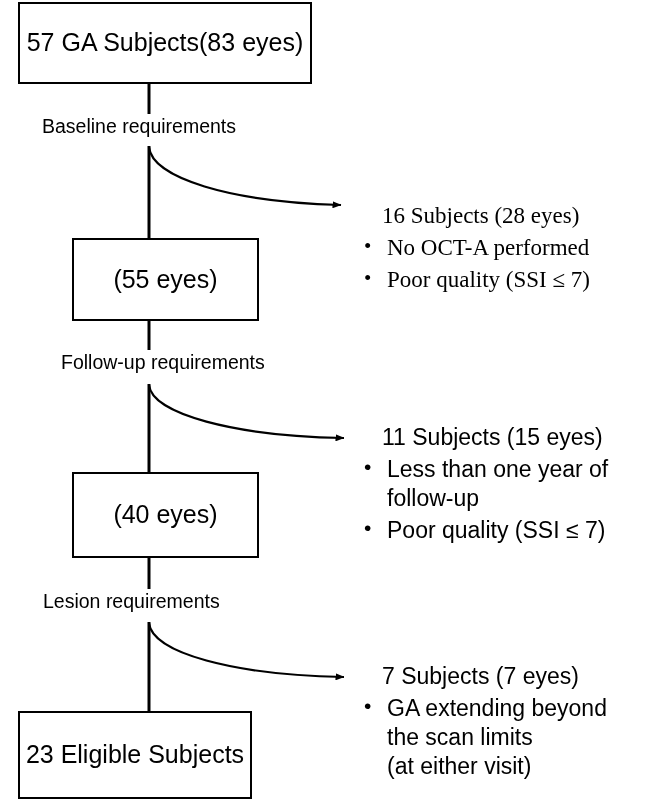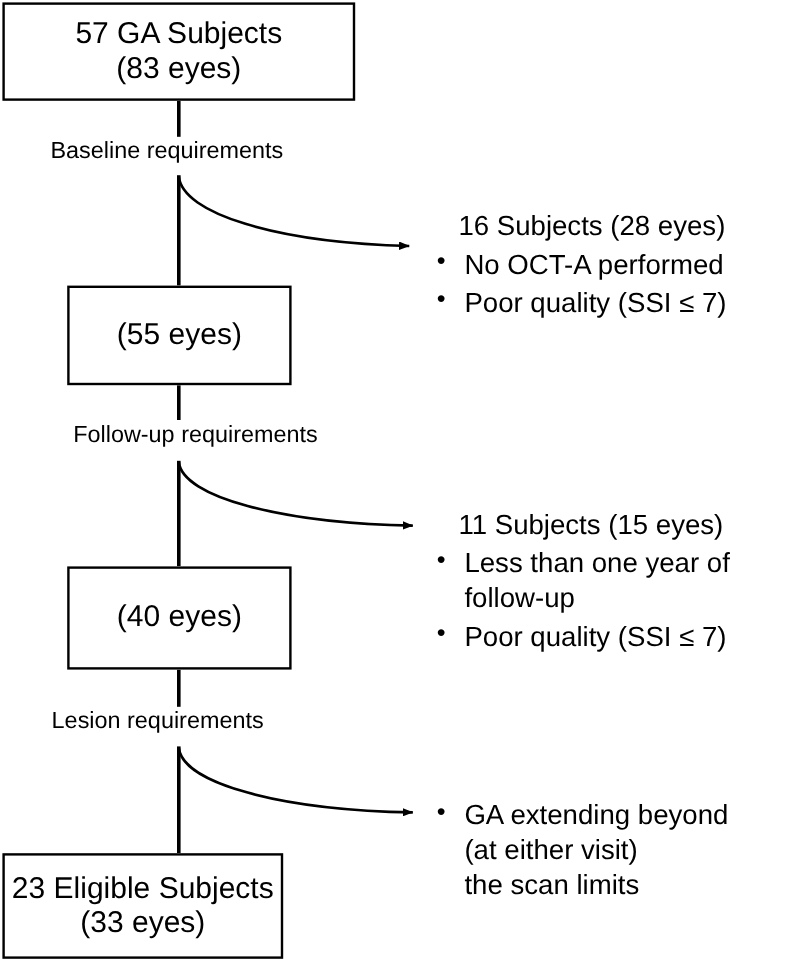--- a/index.html
+++ b/index.html
@@ -23,26 +23,26 @@
     width: 661px;
     height: 801px;
     pointer-events: none;
   }
   .node-box {
     position: absolute;
     box-sizing: border-box;
     border: 2.5px solid #000000;
     background: #ffffff;
     display: flex;
-    flex-direction: column;
     align-items: center;
     justify-content: center;
     text-align: center;
     line-height: 1.18;
     font-size: 25px;
+    margin-left: 16px;
   }
   .node-box .line2 {
     display: block;
   }
   .stage-label {
     position: absolute;
     font-size: 19.5px;
     white-space: nowrap;
     line-height: 1;
     text-align: right;
@@ -103,21 +103,21 @@
     <path d="M149,623 C152,653 234,675 344,677" fill="none" stroke="#000000" stroke-width="2.2" marker-end="url(#arrowhead)"></path>
   </svg>
 
   <div class="node-box" style="left:2px; top:2px; width:294px; height:82px;">
     <span>57 GA Subjects</span>
     <span class="line2">(83 eyes)</span>
   </div>
 
   <div class="stage-label" style="left:42px; top:117px;">Baseline requirements</div>
 
-  <div class="excl-block" style="left:360px; top:174px; width:301px;">
+  <div class="excl-block" style="left:360px; top:202px; width:301px;font-family:Liberation Serif, serif;">
     <div class="excl-head">16 Subjects (28 eyes)</div>
     <ul class="excl-list">
       <li>
         <span class="bullet">•</span>
         <span>No OCT-A performed</span>
       </li>
       <li>
         <span class="bullet">•</span>
         <span>Poor quality (SSI ≤ 7)</span>
       </li>
@@ -145,28 +145,28 @@
     </ul>
   </div>
 
   <div class="node-box" style="left:56px; top:472px; width:187px; height:86px;">
     <span class="line2">(40 eyes)</span>
   </div>
 
   <div class="stage-label" style="left:43px; top:592px;">Lesion requirements</div>
 
   <div class="excl-block" style="left:360px; top:662px; width:301px;">
+    <div class="excl-head">7 Subjects (7 eyes)</div>
     <ul class="excl-list">
       <li>
         <span class="bullet">•</span>
         <span>GA extending beyond</span>
+        <span class="sub">the scan limits</span>
         <span class="sub">(at either visit)</span>
-        <span class="sub">the scan limits</span>
       </li>
     </ul>
   </div>
 
   <div class="node-box" style="left:2px; top:711px; width:234px; height:88px;">
     <span>23 Eligible Subjects</span>
-    <span class="line2">(33 eyes)</span>
   </div>
 
 </div>
 
 </body></html>

